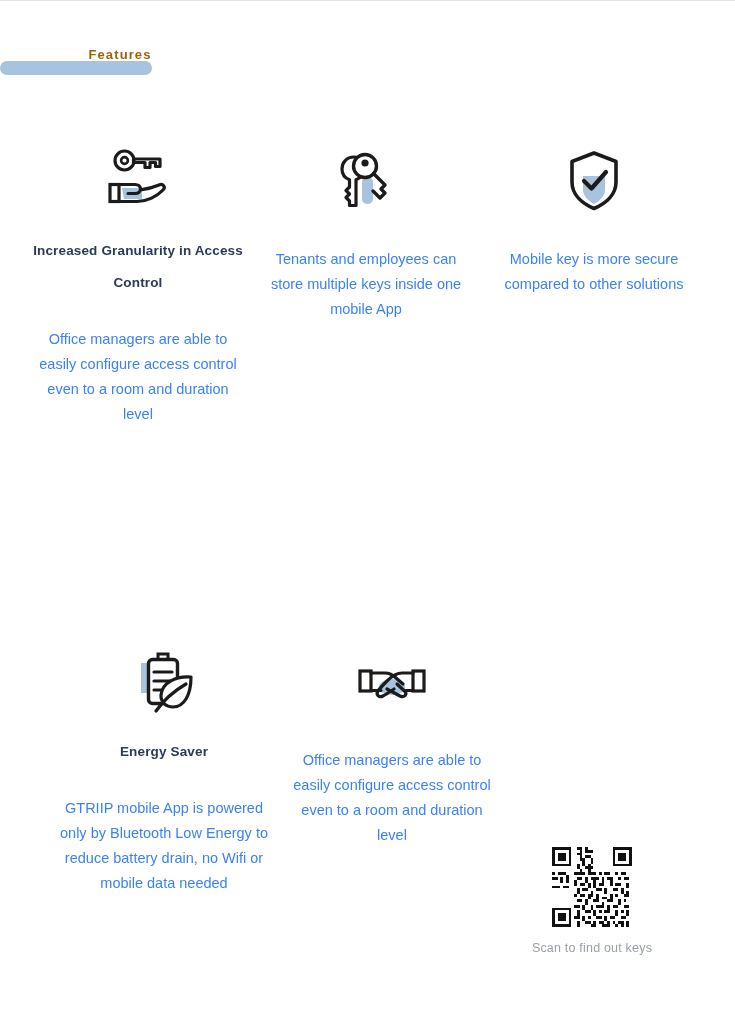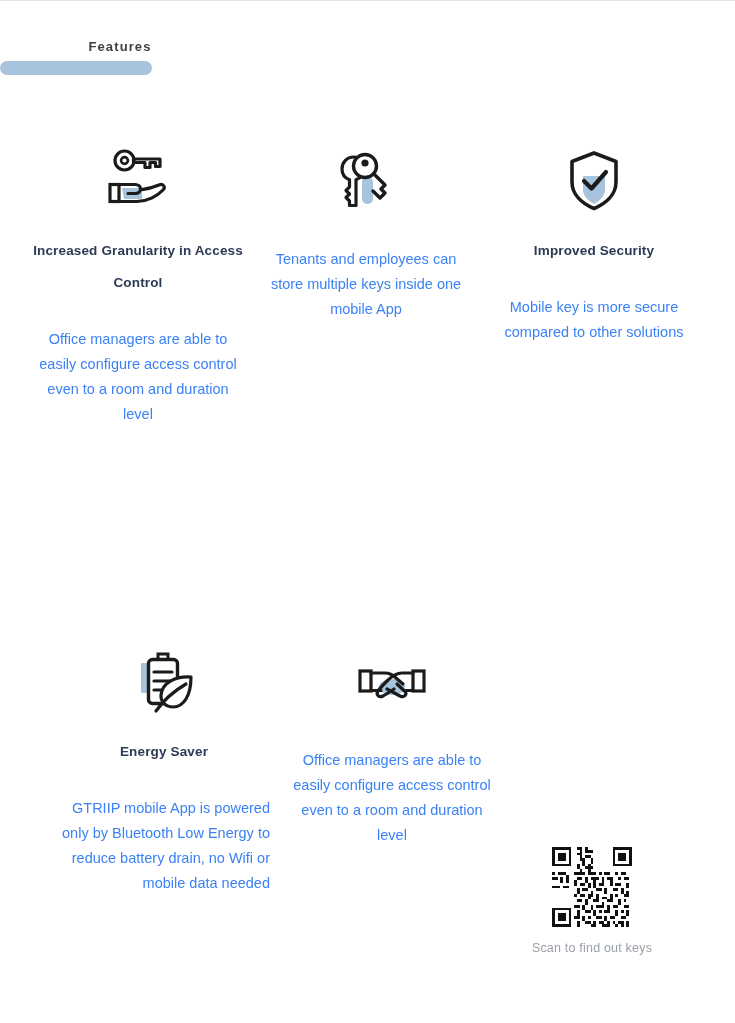--- a/index.html
+++ b/index.html
@@ -28,27 +28,27 @@
   .section-header {
     position: absolute;
     top: 38px;
     left: 0;
     width: 260px;
     height: 40px;
   }
   .section-title {
     position: absolute;
     left: 0;
-    top: 0;
+    top: 8px;
     width: 240px;
     text-align: center;
     font-size: 13px;
     font-weight: 700;
     letter-spacing: 1.1px;
-    color: #404040;
+    color: #a16207;
     font-family: "Liberation Sans", sans-serif;
   }
   .title-rule {
     position: absolute;
     left: 0;
     top: 22px;
     width: 152px;
     height: 14px;
     background: #a8c3de;
     border-radius: 7px;
@@ -94,21 +94,21 @@
   }
   .feature-body {
     margin-top: 28px;
     font-size: 14.5px;
     line-height: 25px;
     color: #3b82f6;
     text-align: center;
     font-weight: 400;
   }
   .feature-body.align-left {
-    text-align: right;
+    text-align: center;
   }
 
   
   .col-3 .feature-body { text-align: center; }
 
   
   .qr-block {
     position: absolute;
     left: 512px;
     top: 840px;
@@ -189,21 +189,20 @@
         <div class="icon-wrap">
           <svg width="72" height="72" viewBox="0 0 72 72" aria-hidden="true">
 
             <path d="M25 32 L47 32 L47 46 C47 52 41.5 57 36 60 C30.5 57 25 52 25 46 Z" fill="#a8c3de"></path>
 
             <path d="M36 9 L58 17.5 L58 38 C58 50.5 48 59.5 36 64.5 C24 59.5 14 50.5 14 38 L14 17.5 Z" fill="none" stroke="#1b1b1b" stroke-width="3.6" stroke-linejoin="round"></path>
 
             <path d="M26 37 L33.5 44.5 L48 28" fill="none" stroke="#1b1b1b" stroke-width="4.2" stroke-linecap="round" stroke-linejoin="round"></path>
           </svg>
         </div>
-        <div class="feature-heading">Improved Security</div>
         <div class="feature-body align-left">Mobile key is more secure compared to other solutions</div>
       </div>
 
     </div>
 
     <div class="feature-row row-2">
 
       <div class="feature-cell col-1">
         <div class="icon-wrap">
           <svg width="72" height="72" viewBox="0 0 72 72" aria-hidden="true">

